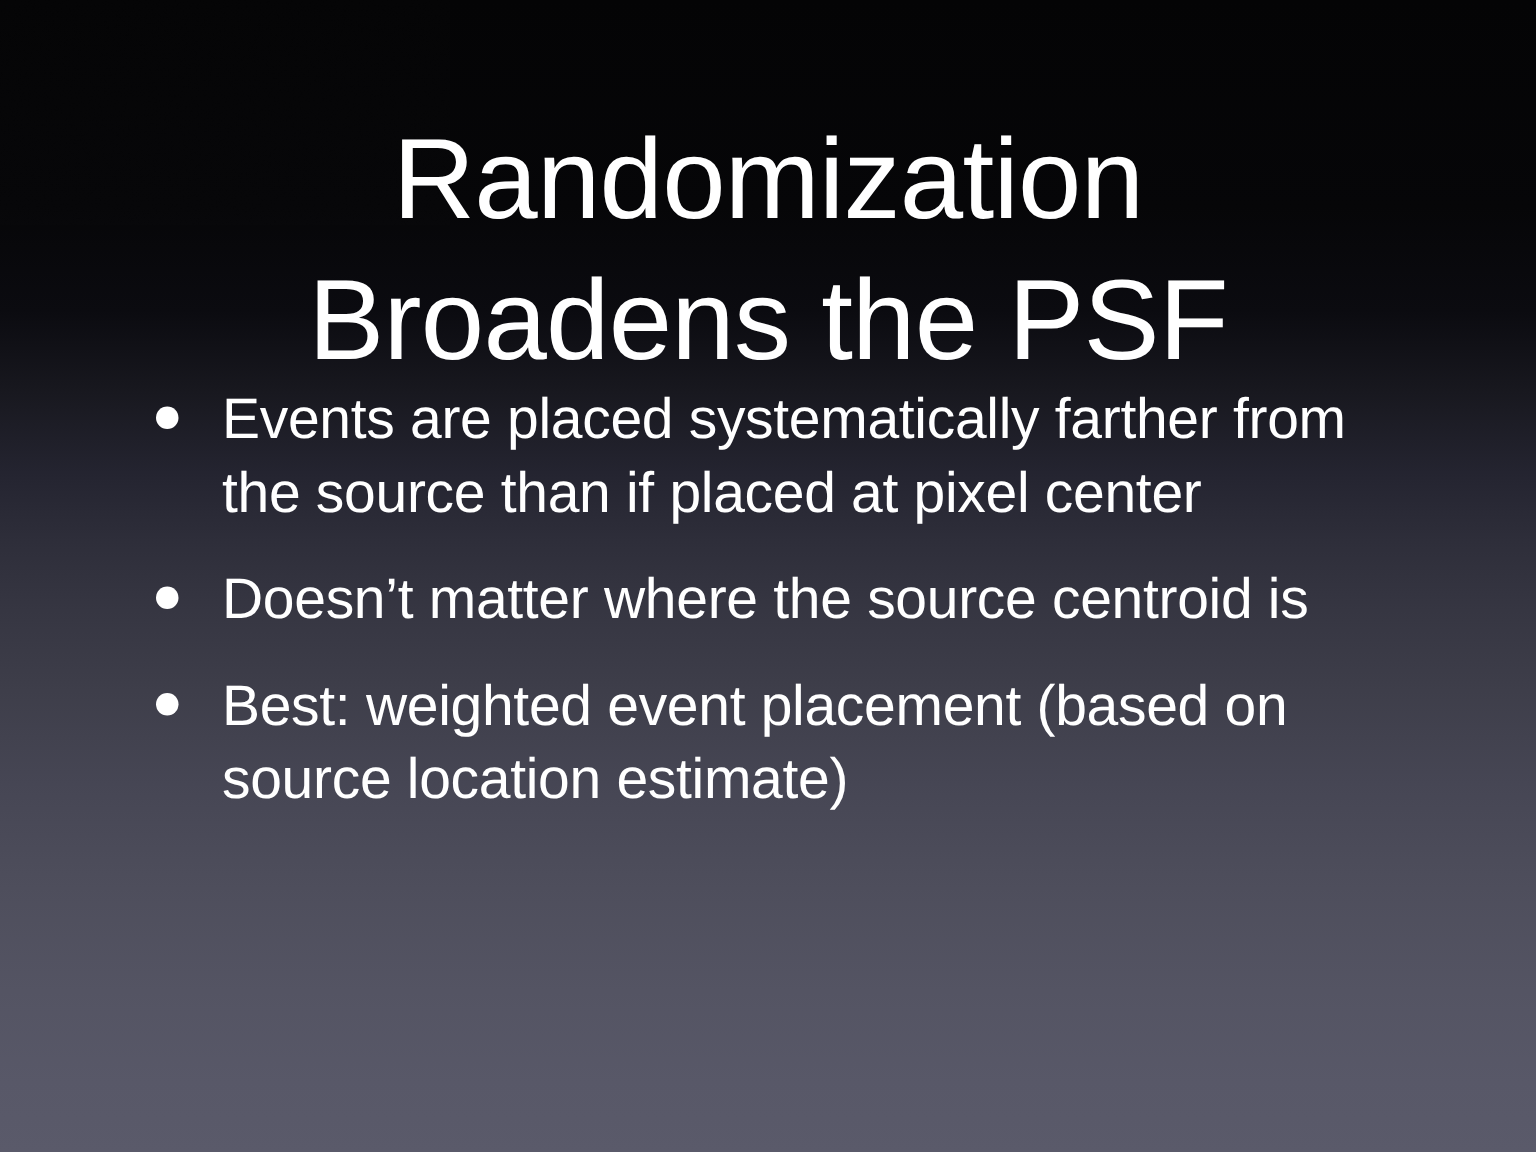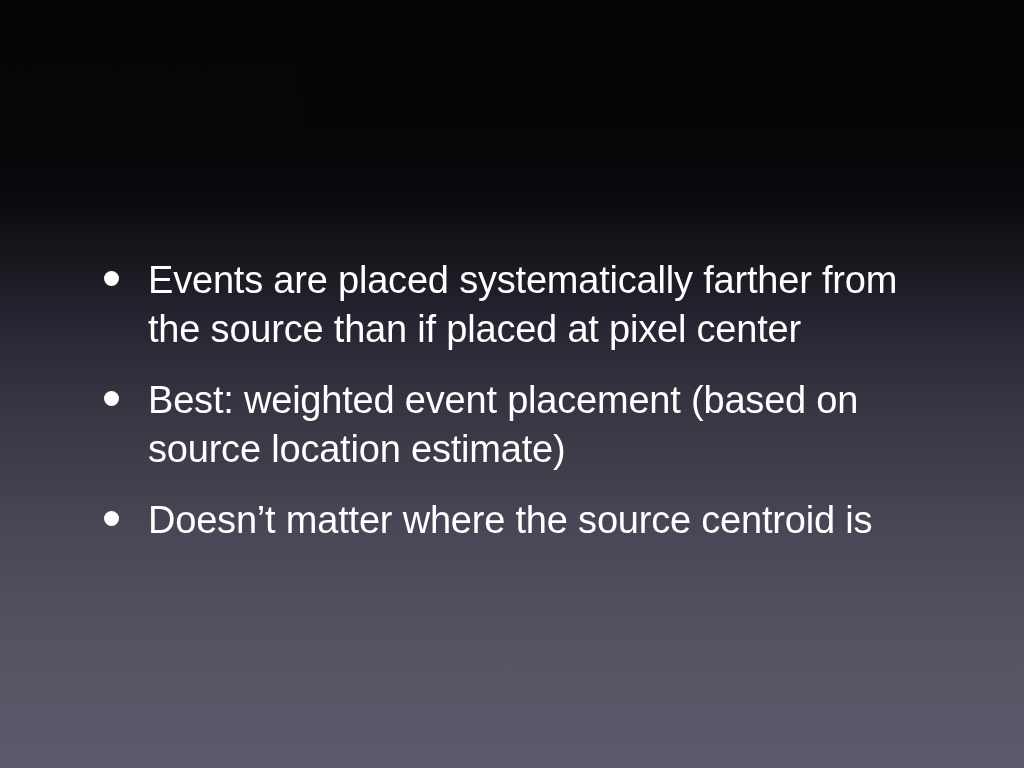--- a/index.html
+++ b/index.html
@@ -96,33 +96,35 @@
 <div id="slide">
 
   <svg id="grain" xmlns="http://www.w3.org/2000/svg">
     <filter id="noiseFilter">
       <feTurbulence type="fractalNoise" baseFrequency="0.9" numOctaves="3" stitchTiles="stitch"></feTurbulence>
       <feColorMatrix type="saturate" values="0"></feColorMatrix>
     </filter>
     <rect width="100%" height="100%" filter="url(#noiseFilter)" opacity="0.09"></rect>
   </svg>
 
+  <h1 id="title">Randomization
+Broadens the PSF</h1>
 
   <div id="bullets">
 
     <div class="bullet-row">
       <span class="bullet-dot"></span>
       <span class="bullet-text">Events are placed systematically farther from the source than if placed at pixel center</span>
     </div>
 
     <div class="bullet-row">
       <span class="bullet-dot"></span>
-      <span class="bullet-text">Best: weighted event placement (based on source location estimate)</span>
+      <span class="bullet-text">Doesn’t matter where the source centroid is</span>
     </div>
 
     <div class="bullet-row">
       <span class="bullet-dot"></span>
-      <span class="bullet-text">Doesn’t matter where the source centroid is</span>
+      <span class="bullet-text">Best: weighted event placement (based on source location estimate)</span>
     </div>
 
 
   </div>
 </div>
 
 </body></html>

